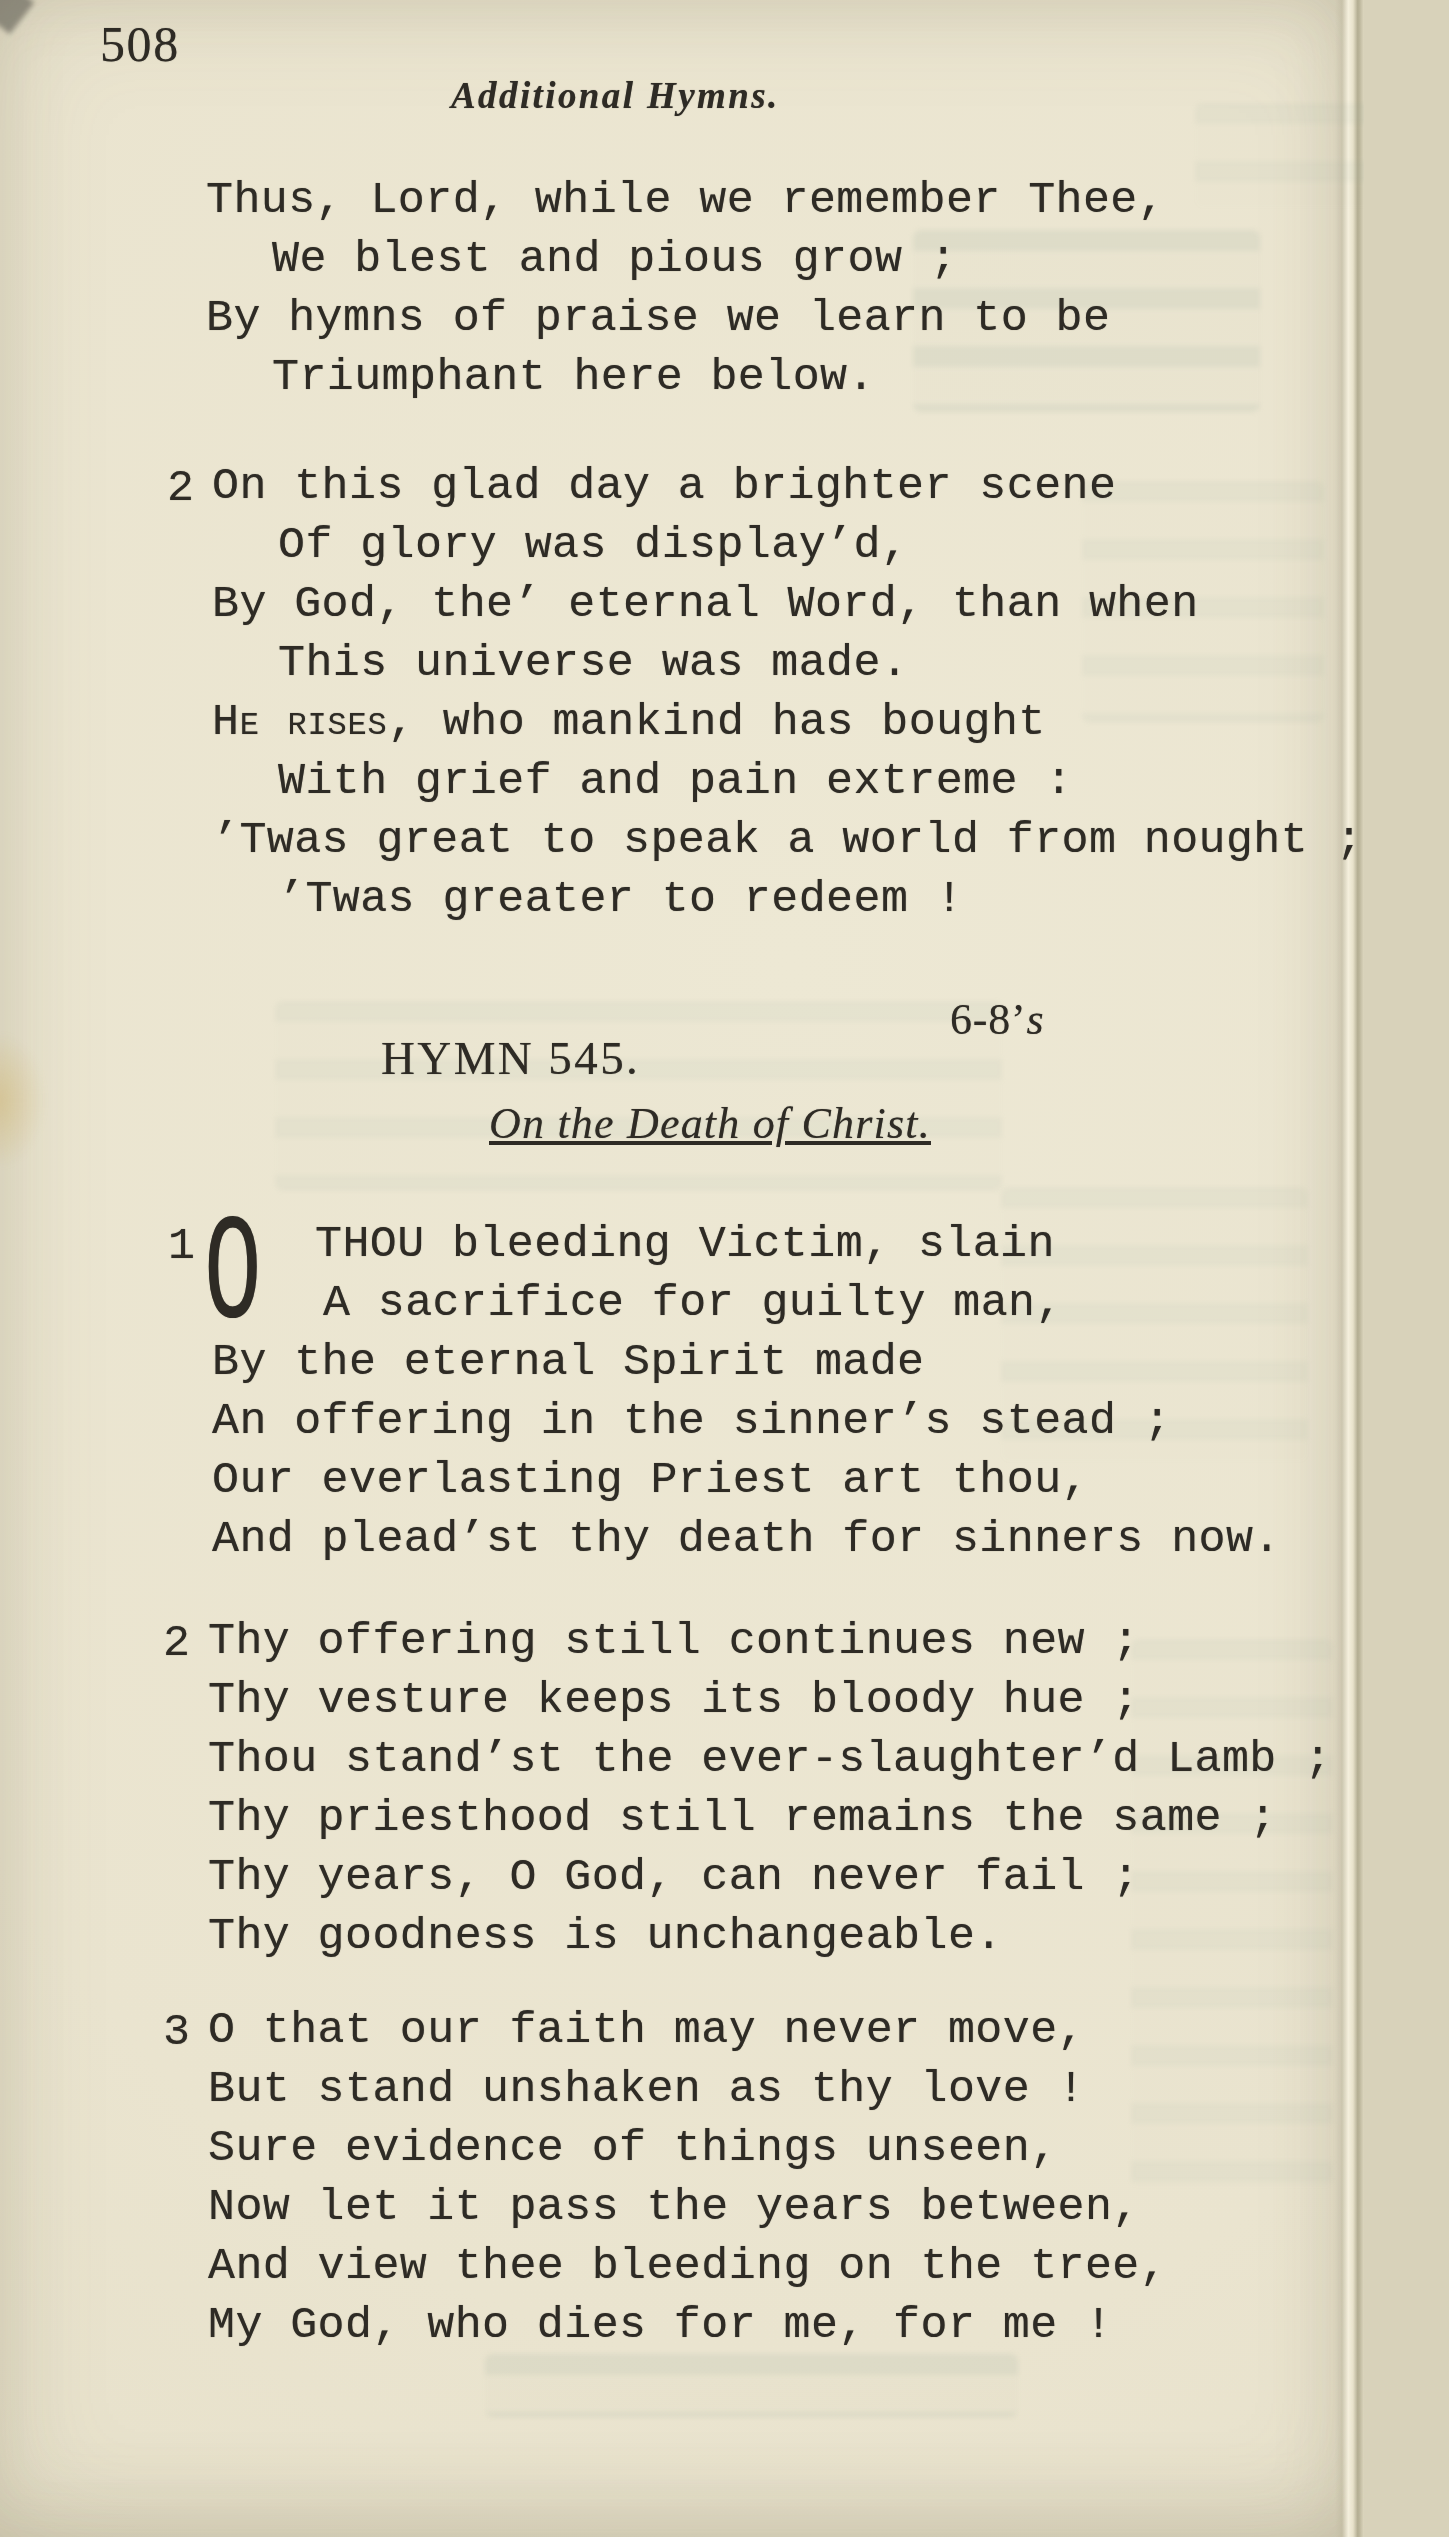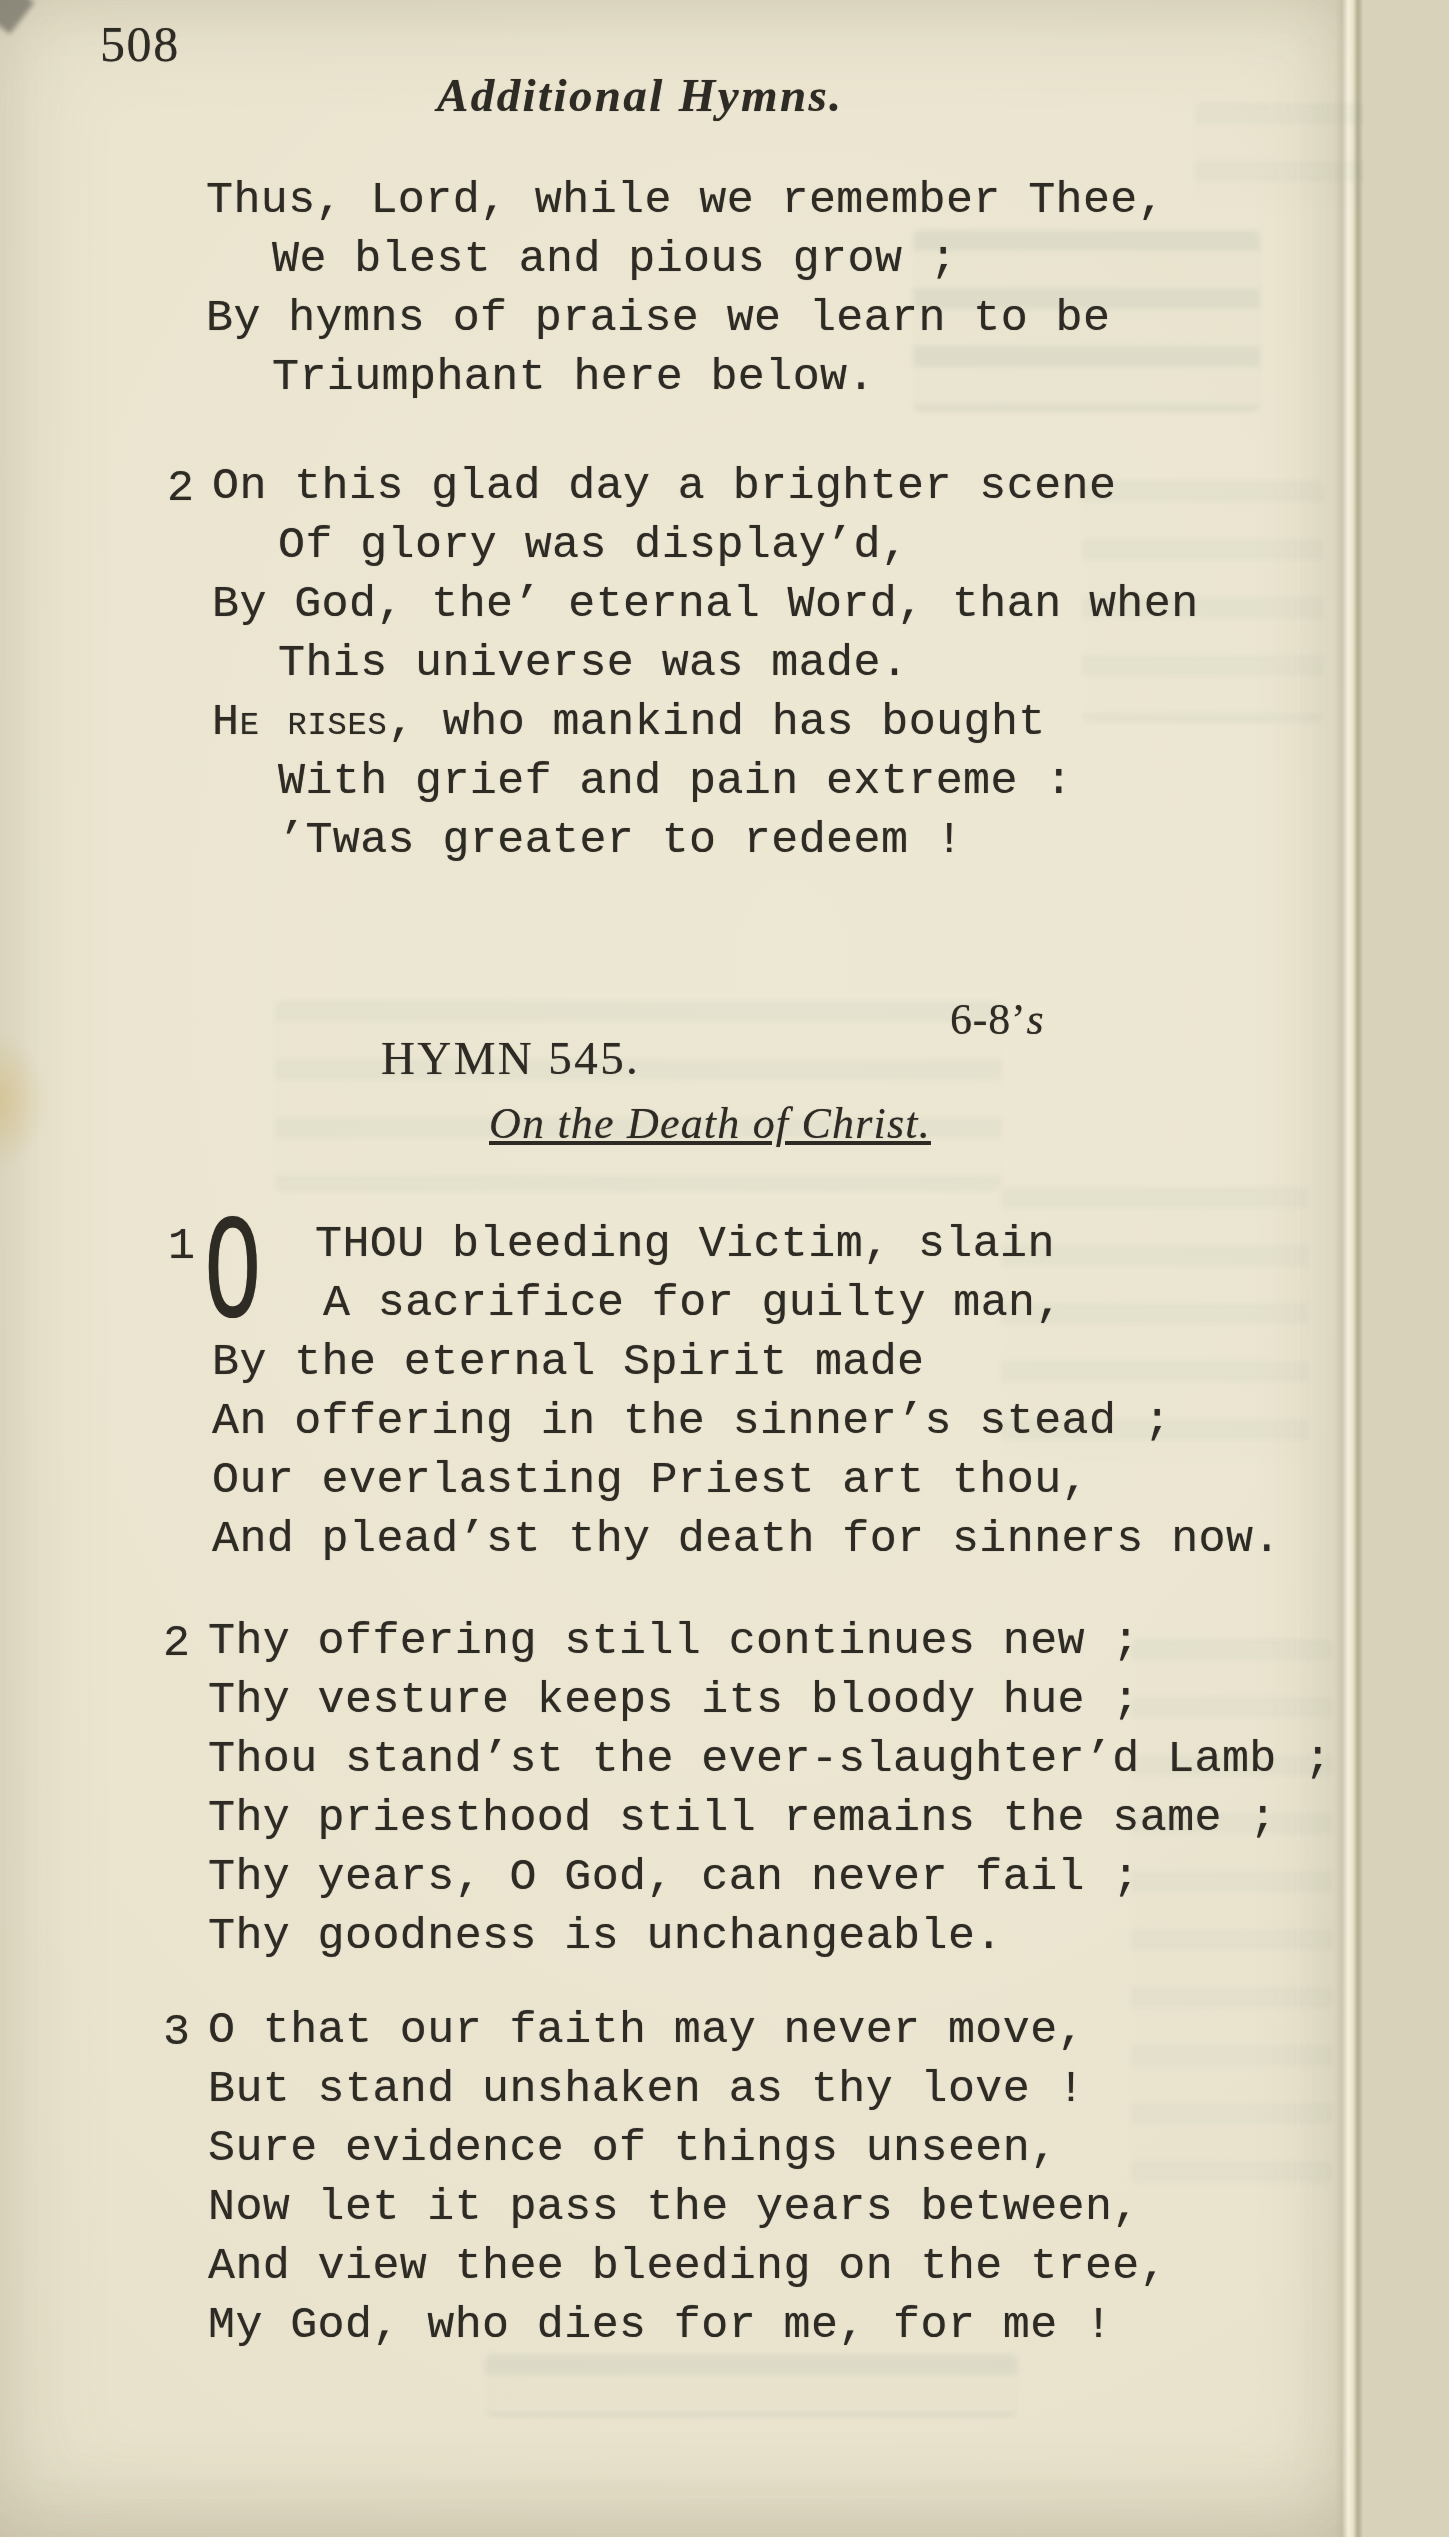--- a/index.html
+++ b/index.html
@@ -42,22 +42,22 @@
       rgba(148,168,152,.02) 21px 58px);
   }
   .ghost.light{ opacity:.6; }
   .ghost.strong{ opacity:1.15; }
 
   .pagenum{
     position:absolute;left:100px;top:14.5px;
     font-size:50px;line-height:59px;letter-spacing:1.6px;
   }
   .running-header{
-    position:absolute;left:437px;top:66px;
-    font-size:47px;line-height:59px;
+    position:absolute;left:451px;top:66px;
+    font-size:37px;line-height:59px;
     font-style:italic;font-weight:600;letter-spacing:2.4px;
   }
 
   .stanza{ position:absolute;width:1131px;font-family:Liberation Mono, monospace; }
   .line{ font-size:45px;line-height:59px;letter-spacing:0.4px;white-space:nowrap; }
   .line.indent{ padding-left:66px; }
   .vnum{ position:absolute;left:-45px;top:1.6px;font-size:45px;line-height:59px; }
   .sc{ font-variant:small-caps;letter-spacing:0.8px; }
 
   #stanza-cont-1{ left:206px;top:171px; }
@@ -117,20 +117,21 @@
   </div>
 
   <div class="stanza" id="stanza-cont-2">
     <span class="vnum ink">2</span>
     <div class="line ink">On this glad day a brighter scene</div>
     <div class="line ink indent">Of glory was display’d,</div>
     <div class="line ink">By God, the’ eternal Word, than when</div>
     <div class="line ink indent">This universe was made.</div>
     <div class="line ink"><span class="sc">He rises,</span><span> who mankind has bought</span></div>
     <div class="line ink indent">With grief and pain extreme :</div>
+    <div class="line ink">’Twas great to speak a world from nought ;</div>
     <div class="line ink indent">’Twas greater to redeem !</div>
   </div>
 
   <div class="hymn-heading ink">HYMN 545.</div>
   <div class="hymn-meter ink"><span>6-8’</span><span class="it">s</span></div>
   <div class="hymn-subtitle ink">On the Death of Christ.</div>
 
   <div class="stanza" id="verse-1">
     <span class="vnum ink" style="left:-44px;">1</span>
     <span class="dropcap ink">O</span>

